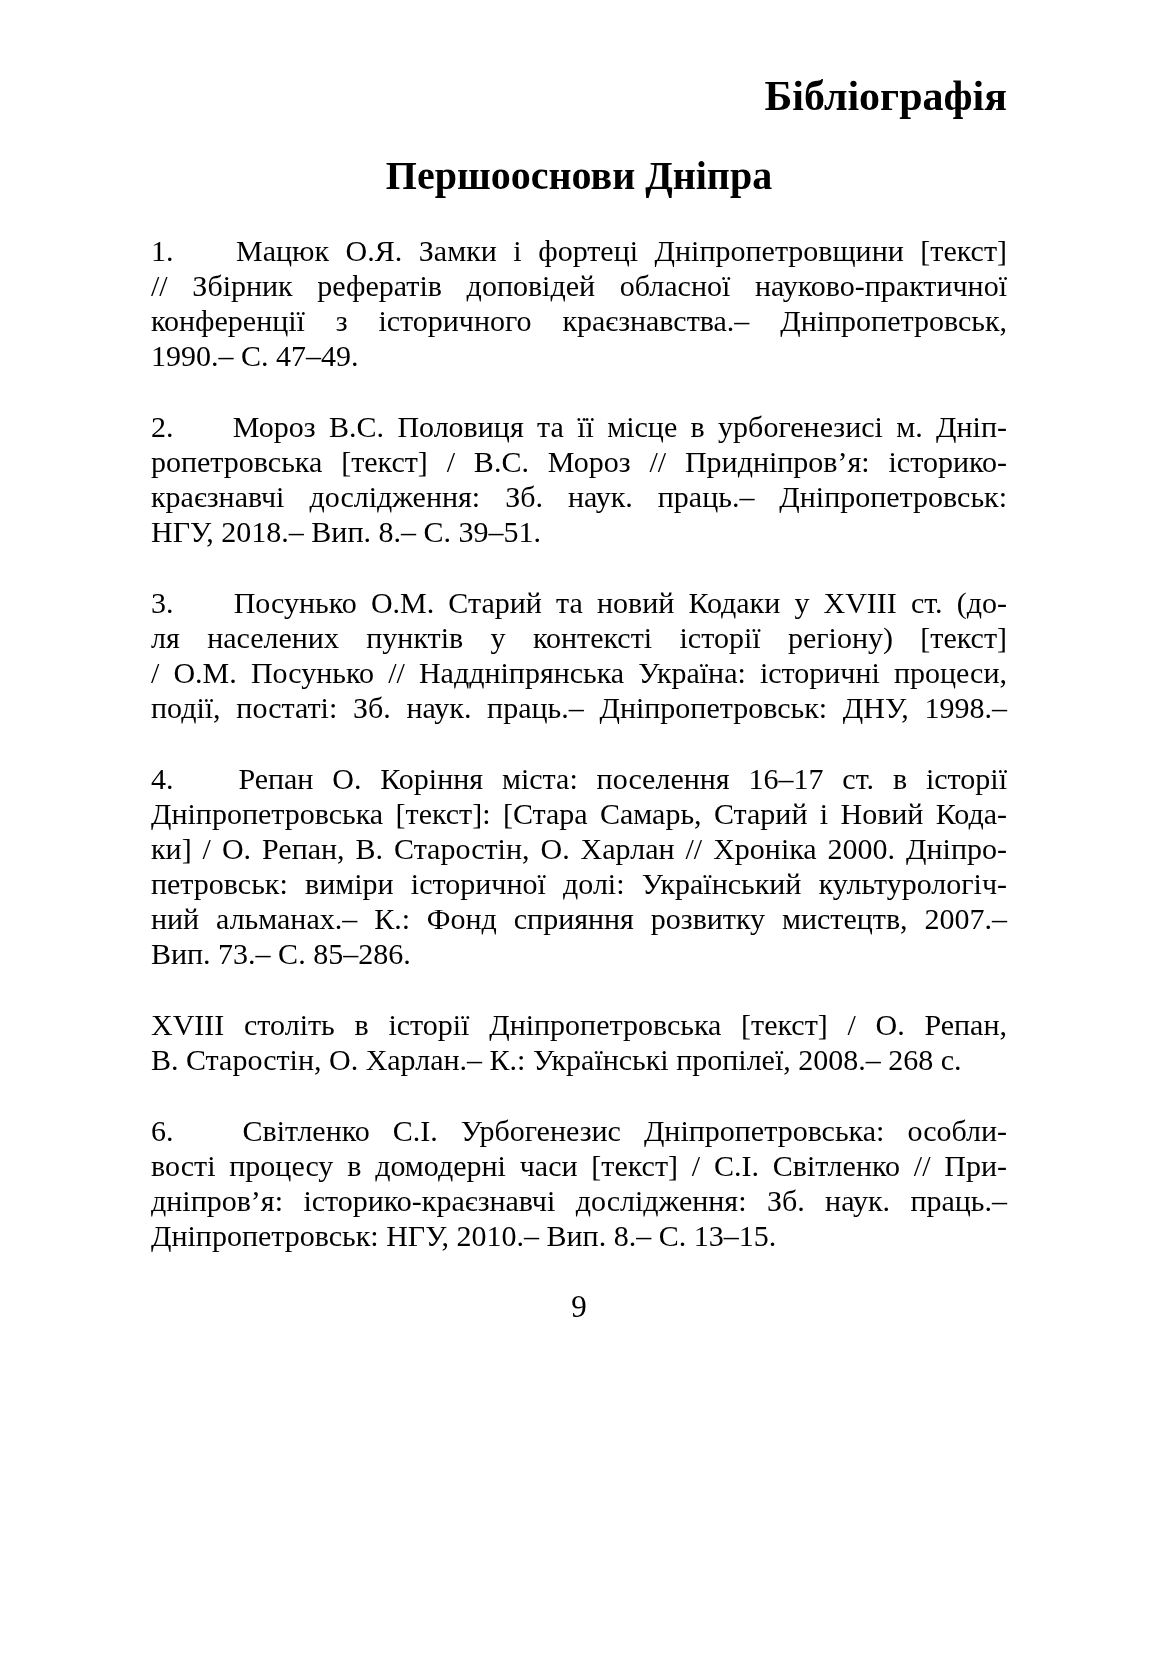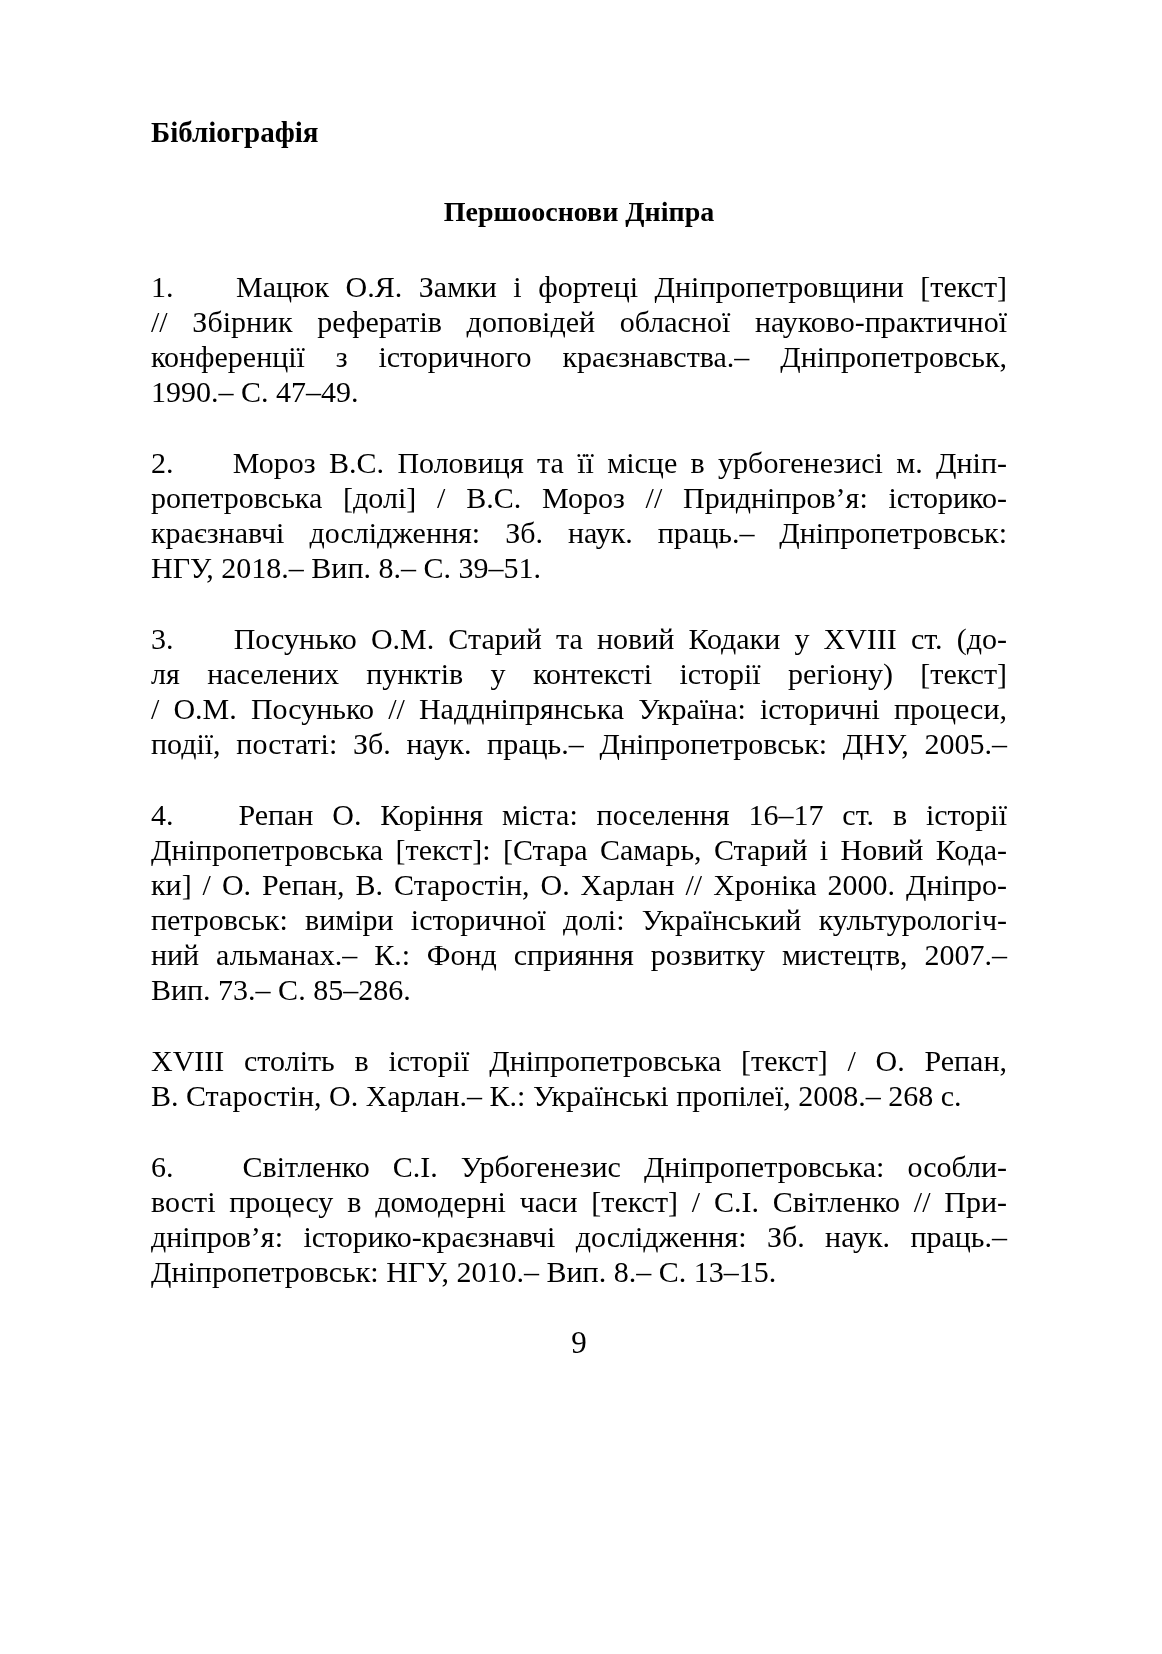--- a/index.html
+++ b/index.html
@@ -16,31 +16,31 @@
     font-family: "Liberation Serif", "DejaVu Serif", serif;
     overflow: hidden;
   }
   .content {
     position: absolute;
     left: 151px;
     top: 0;
     width: 856px;
   }
   .title {
-    margin-top: 111px;
-    text-align: left;
+    margin-top: 75px;
+    text-align: right;
     font-weight: bold;
-    font-size: 29px;
+    font-size: 42px;
     line-height: 42px;
   }
   .subtitle {
     margin-top: 38px;
     text-align: center;
     font-weight: bold;
-    font-size: 28px;
+    font-size: 40px;
     line-height: 42px;
   }
   .entries {
     margin-top: 36px;
     font-size: 30px;
     line-height: 35px;
   }
   .entry {
     margin-bottom: 36px;
   }
@@ -74,29 +74,29 @@
     <div class="subtitle">Першооснови Дніпра</div>
     <div class="entries">
         <div class="entry">
           <div class="line"><span class="num">1.</span><span class="tab"></span> Мацюк О.Я. Замки і фортеці Дніпропетровщини [текст]</div>
           <div class="line">// Збірник рефератів доповідей обласної науково-практичної</div>
           <div class="line">конференції з історичного краєзнавства.– Дніпропетровськ,</div>
           <div class="line last">1990.– С. 47–49.</div>
         </div>
         <div class="entry">
           <div class="line"><span class="num">2.</span><span class="tab"></span> Мороз В.С. Половиця та її місце в урбогенезисі м. Дніп-</div>
-          <div class="line">ропетровська [долі] / В.С. Мороз // Придніпров’я: історико-</div>
+          <div class="line">ропетровська [текст] / В.С. Мороз // Придніпров’я: історико-</div>
           <div class="line">краєзнавчі дослідження: Зб. наук. праць.– Дніпропетровськ:</div>
           <div class="line last">НГУ, 2018.– Вип. 8.– С. 39–51.</div>
         </div>
         <div class="entry">
           <div class="line"><span class="num">3.</span><span class="tab"></span> Посунько О.М. Старий та новий Кодаки у XVIII ст. (до-</div>
           <div class="line">ля населених пунктів у контексті історії регіону) [текст]</div>
           <div class="line">/ О.М. Посунько // Наддніпрянська Україна: історичні процеси,</div>
-          <div class="line">події, постаті: Зб. наук. праць.– Дніпропетровськ: ДНУ, 2005.–</div>
+          <div class="line">події, постаті: Зб. наук. праць.– Дніпропетровськ: ДНУ, 1998.–</div>
         </div>
         <div class="entry">
           <div class="line"><span class="num">4.</span><span class="tab"></span> Репан О. Коріння міста: поселення 16–17 ст. в історії</div>
           <div class="line">Дніпропетровська [текст]: [Стара Самарь, Старий і Новий Кода-</div>
           <div class="line">ки] / О. Репан, В. Старостін, О. Харлан // Хроніка 2000. Дніпро-</div>
           <div class="line">петровськ: виміри історичної долі: Український культурологіч-</div>
           <div class="line">ний альманах.– К.: Фонд сприяння розвитку мистецтв, 2007.–</div>
           <div class="line last">Вип. 73.– С. 85–286.</div>
         </div>
         <div class="entry">

